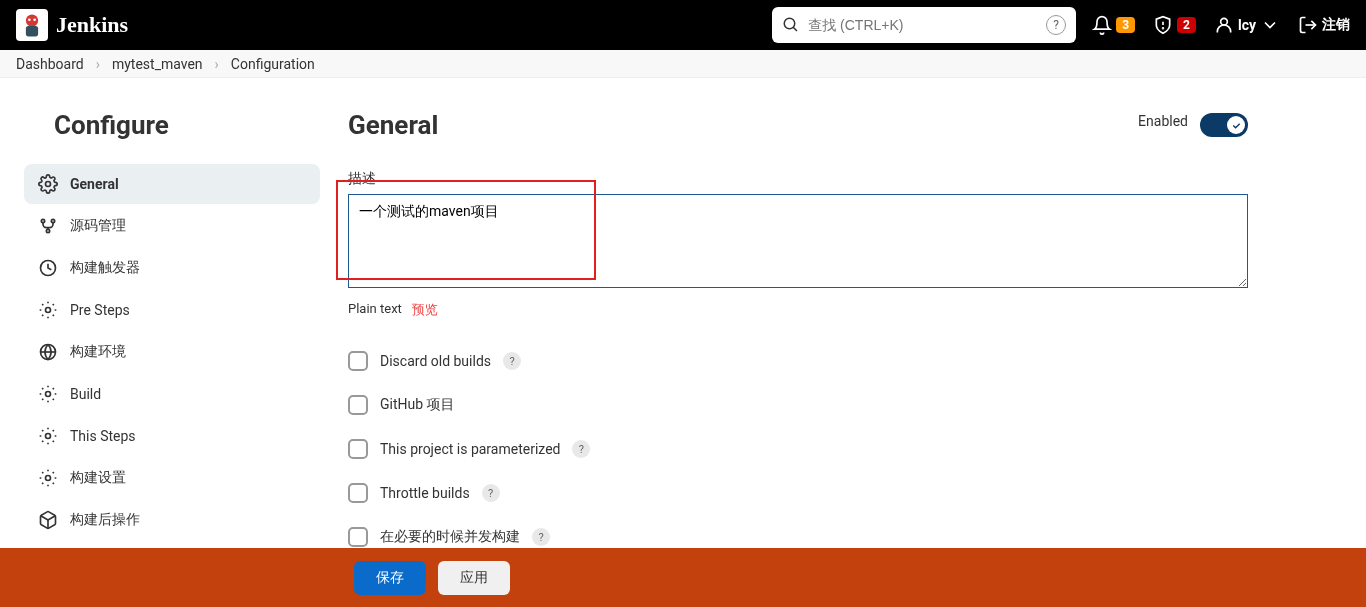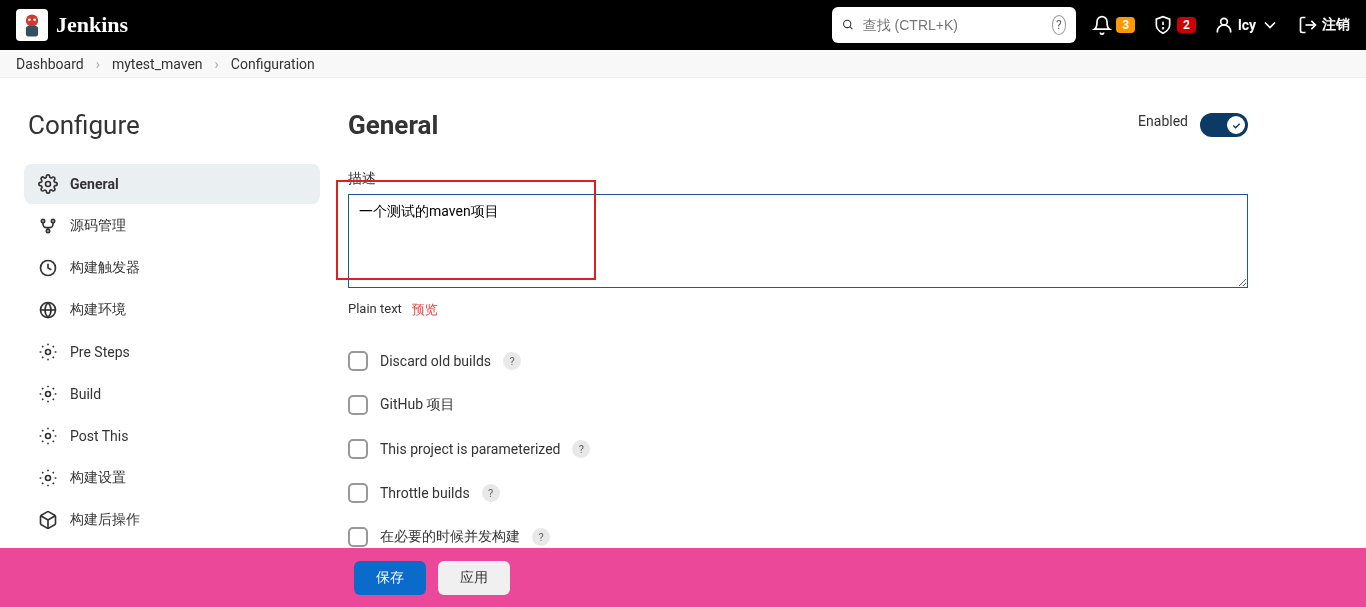--- a/index.html
+++ b/index.html
@@ -3,36 +3,36 @@
 <meta charset="utf-8">
 <style>
 * { box-sizing: border-box; margin: 0; padding: 0; }
 body { font-family: -apple-system, "Segoe UI", Roboto, Arial, sans-serif; font-size: 14px; color: #333; background: #fff; }
 .header { background: #000; height: 50px; display: flex; align-items: center; padding: 0 16px; color: #fff; }
 .logo { display: flex; align-items: center; gap: 8px; }
 .logo-img { width: 32px; height: 32px; background: #fff; border-radius: 4px; display: flex; align-items: center; justify-content: center; }
 .logo-img svg { width: 28px; height: 28px; }
 .logo-text { font-size: 22px; font-weight: 700; font-family: Georgia, serif; }
 .header-spacer { flex: 1; }
-.search-wrap { background: #fff; border-radius: 6px; height: 36px; display: flex; align-items: center; padding: 0 10px; margin-right: 16px; width: 244px; }
+.search-wrap { background: #fff; border-radius: 6px; height: 36px; display: flex; align-items: center; padding: 0 10px; margin-right: 16px; width: 304px; }
 .search-wrap svg { width: 18px; height: 18px; color: #333; }
 .search-input { border: none; outline: none; flex: 1; padding: 0 8px; font-size: 14px; color: #333; }
 .search-help { width: 20px; height: 20px; border: 1px solid #999; border-radius: 50%; display: flex; align-items: center; justify-content: center; color: #666; font-size: 12px; }
 .header-item { display: flex; align-items: center; gap: 4px; margin-right: 18px; cursor: pointer; color: #fff; }
 .header-item svg { width: 20px; height: 20px; }
 .badge { font-size: 12px; font-weight: 700; padding: 1px 6px; border-radius: 4px; }
 .badge-orange { background: #ff9800; color: #fff; }
 .badge-red { background: #cc0003; color: #fff; }
 .user-name { font-weight: 700; }
 .breadcrumb { background: #f8f8f8; border-bottom: 1px solid #eee; height: 28px; display: flex; align-items: center; padding: 0 16px; gap: 12px; font-size: 14px; }
 .breadcrumb a { color: #333; text-decoration: none; cursor: pointer; }
 .breadcrumb .sep { color: #aaa; }
 .main { display: flex; padding: 32px 24px 80px 24px; gap: 28px; }
 .sidebar { width: 296px; flex-shrink: 0; }
-.sidebar-title { font-size: 26px; font-weight: 400; margin-bottom: 24px; padding-left: 4px; }
+.sidebar-title { font-size: 26px; font-weight: 700; margin-bottom: 24px; padding-left: 4px; margin-left: 26px; }
 .side-item { display: flex; align-items: center; gap: 12px; padding: 10px 14px; border-radius: 8px; cursor: pointer; margin-bottom: 2px; color: #333; }
 .side-item.active { background: #eaeff2; font-weight: 700; }
 .side-item svg { width: 20px; height: 20px; flex-shrink: 0; }
 .content { flex: 1; max-width: 900px; }
 .content-head { display: flex; align-items: center; justify-content: space-between; margin-bottom: 30px; }
 .content-title { font-size: 26px; font-weight: 700; }
 .enabled-wrap { display: flex; gap: 12px; }
 .toggle { width: 48px; height: 24px; background: #0b3a66; border-radius: 12px; position: relative; cursor: pointer; }
 .toggle-dot { position: absolute; right: 3px; top: 3px; width: 18px; height: 18px; background: #fff; border-radius: 50%; display: flex; align-items: center; justify-content: center; }
 .toggle-dot svg { width: 11px; height: 11px; color: #0b3a66; }
@@ -40,21 +40,21 @@
 .desc-wrap { position: relative; margin-bottom: 10px; }
 .highlight-box { position: absolute; top: -14px; left: -12px; width: 260px; height: 100px; border: 2px solid #e02020; pointer-events: none; z-index: 5; }
 .desc-textarea { width: 100%; height: 94px; border: 1px solid #1f5994; padding: 8px 10px; font-size: 14px; font-family: inherit; resize: both; outline: none; }
 .desc-meta { display: flex; gap: 10px; margin-bottom: 20px; font-size: 13px; }
 .meta-plain { color: #333; }
 .meta-link { color: #ef4444; cursor: pointer; }
 .check-row { display: flex; align-items: center; gap: 12px; padding: 12px 0; }
 .checkbox { width: 20px; height: 20px; border: 2px solid #999; border-radius: 5px; cursor: pointer; flex-shrink: 0; }
 .check-label { font-size: 14px; color: #333; }
 .help-q { width: 18px; height: 18px; background: #e8e8e8; border-radius: 50%; display: flex; align-items: center; justify-content: center; font-size: 11px; color: #666; cursor: pointer; }
-.footer-bar { position: fixed; bottom: 0; left: 0; right: 0; background: #ec4899; padding: 12px 354px; display: flex; gap: 12px; border-top: 1px solid transparent; }
+.footer-bar { position: fixed; bottom: 0; left: 0; right: 0; background: #c2410c; padding: 12px 354px; display: flex; gap: 12px; border-top: 1px solid transparent; }
 .btn { padding: 8px 22px; border-radius: 6px; font-size: 14px; cursor: pointer; border: none; font-weight: 500; }
 .btn-primary { background: #0b6bcb; color: #fff; }
 .btn-secondary { background: #f0f0f0; color: #333; }
 </style>
 </head>
 <body>
 
 <div class="header">
   <div class="logo">
     <div class="logo-img">
@@ -141,46 +141,46 @@
     </div>
     <div class="side-item">
       <svg viewBox="0 0 24 24" fill="none" stroke="currentColor" stroke-width="2">
           <circle cx="12" cy="12" r="9"></circle>
           <polyline points="12 7 12 12 16 14"></polyline>
         </svg>
       <span>构建触发器</span>
     </div>
     <div class="side-item">
       <svg viewBox="0 0 24 24" fill="none" stroke="currentColor" stroke-width="2">
+          <circle cx="12" cy="12" r="3"></circle>
+          <path d="M12 2v2M12 20v2M4.93 4.93l1.41 1.41M17.66 17.66l1.41 1.41M2 12h2M20 12h2M4.93 19.07l1.41-1.41M17.66 6.34l1.41-1.41"></path>
+        </svg>
+      <span>Pre Steps</span>
+    </div>
+    <div class="side-item">
+      <svg viewBox="0 0 24 24" fill="none" stroke="currentColor" stroke-width="2">
           <circle cx="12" cy="12" r="9"></circle>
           <line x1="3" y1="12" x2="21" y2="12"></line>
           <path d="M12 3a13 13 0 0 1 0 18a13 13 0 0 1 0-18"></path>
         </svg>
       <span>构建环境</span>
     </div>
     <div class="side-item">
       <svg viewBox="0 0 24 24" fill="none" stroke="currentColor" stroke-width="2">
           <circle cx="12" cy="12" r="3"></circle>
           <path d="M12 2v2M12 20v2M4.93 4.93l1.41 1.41M17.66 17.66l1.41 1.41M2 12h2M20 12h2M4.93 19.07l1.41-1.41M17.66 6.34l1.41-1.41"></path>
         </svg>
-      <span>Pre Steps</span>
-    </div>
-    <div class="side-item">
-      <svg viewBox="0 0 24 24" fill="none" stroke="currentColor" stroke-width="2">
-          <circle cx="12" cy="12" r="3"></circle>
-          <path d="M12 2v2M12 20v2M4.93 4.93l1.41 1.41M17.66 17.66l1.41 1.41M2 12h2M20 12h2M4.93 19.07l1.41-1.41M17.66 6.34l1.41-1.41"></path>
-        </svg>
       <span>Build</span>
     </div>
     <div class="side-item">
       <svg viewBox="0 0 24 24" fill="none" stroke="currentColor" stroke-width="2">
           <circle cx="12" cy="12" r="3"></circle>
           <path d="M12 2v2M12 20v2M4.93 4.93l1.41 1.41M17.66 17.66l1.41 1.41M2 12h2M20 12h2M4.93 19.07l1.41-1.41M17.66 6.34l1.41-1.41"></path>
         </svg>
-      <span>Post This</span>
+      <span>This Steps</span>
     </div>
     <div class="side-item">
       <svg viewBox="0 0 24 24" fill="none" stroke="currentColor" stroke-width="2">
           <circle cx="12" cy="12" r="3"></circle>
           <path d="M12 2v2M12 20v2M4.93 4.93l1.41 1.41M17.66 17.66l1.41 1.41M2 12h2M20 12h2M4.93 19.07l1.41-1.41M17.66 6.34l1.41-1.41"></path>
         </svg>
       <span>构建设置</span>
     </div>
     <div class="side-item">
       <svg viewBox="0 0 24 24" fill="none" stroke="currentColor" stroke-width="2">

